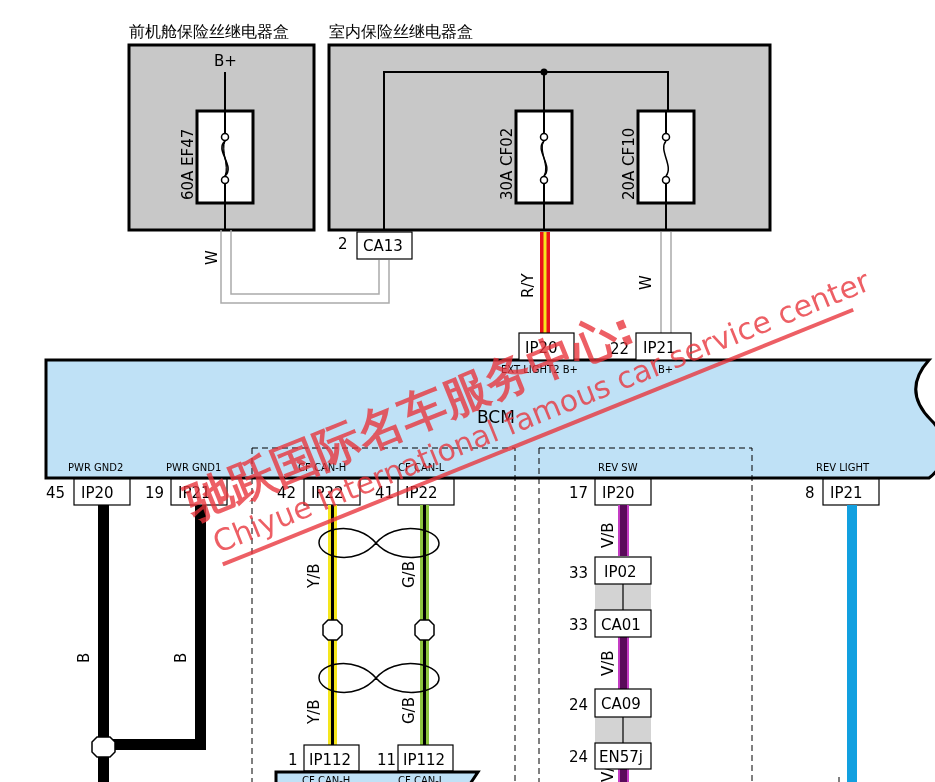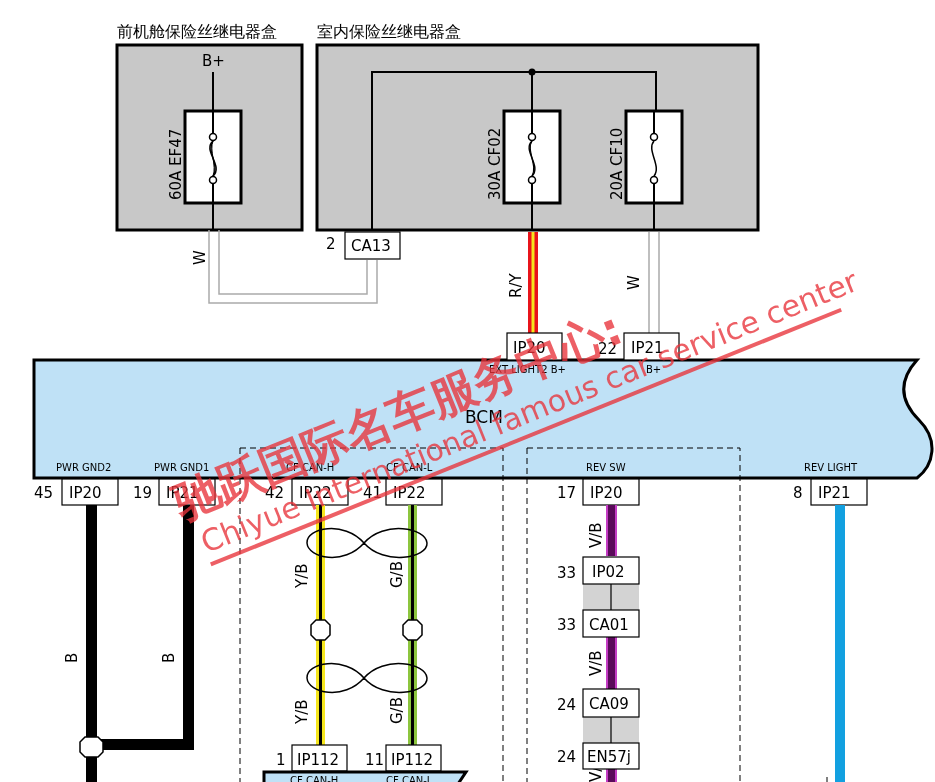--- a/index.html
+++ b/index.html
@@ -1,17 +1,17 @@
 <!DOCTYPE html>
 <html><head>
 <meta charset="utf-8">
 <style>
   html, body { margin: 0; padding: 0; background: #ffffff; }
   body { width: 935px; height: 782px; overflow: hidden; position: relative; font-family: "DejaVu Sans", sans-serif; }
-  #stage { position: absolute; left: 4px; top: 0; width: 741px; height: 782px; }
+  #stage { position: absolute; left: 16px; top: 0; width: 741px; height: 782px; }
   svg text { font-family: "DejaVu Sans", sans-serif; }
   .lbl { font-size: 15px; fill: #000; }
   .small { font-size: 10px; fill: #000; }
   .cn { font-size: 16px; fill: #000; }
   .big { font-size: 17px; fill: #000; }
   .wm-cn { font-size: 46px; font-weight: bold; fill: #e8333a; opacity: 0.78; }
   .wm-en { font-size: 30px; fill: #e8333a; opacity: 0.78; }
 </style>
 </head>
 <body>

